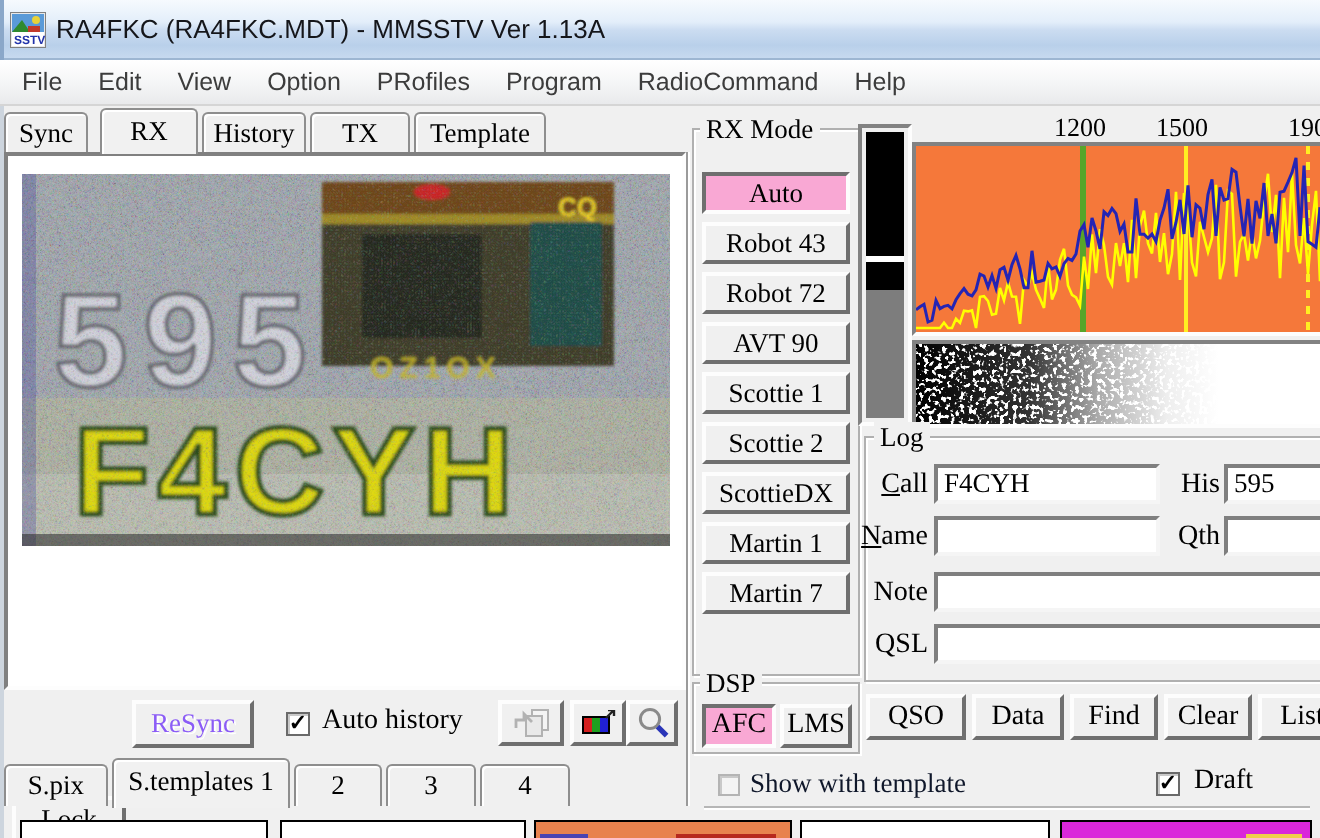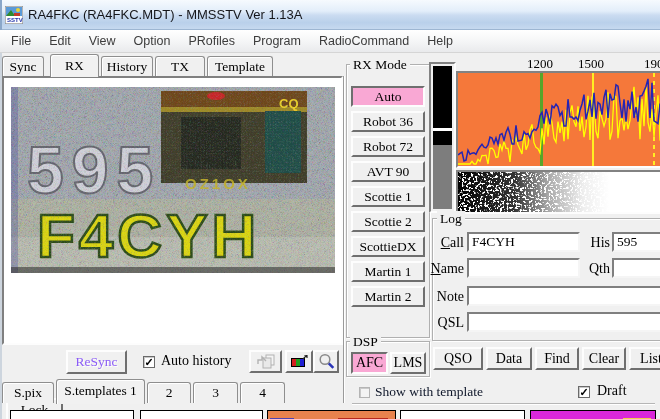--- a/index.html
+++ b/index.html
@@ -198,28 +198,28 @@
   <div class="thumb" style="left:400px;width:125px;"></div>
   <div class="thumb" style="left:530px;width:126px;background:#da27da;">
     <svg width="124" height="8" viewBox="0 0 124 8">
       <rect x="92" y="1" width="28" height="4" fill="#f2e23a" opacity="0.9"></rect>
     </svg>
   </div>
 
   <div class="group" style="left:346px;top:64px;width:84px;height:274px;"></div>
   <span class="legend" style="left:350px;top:57px;">RX Mode</span>
   <button class="cbtn pressed" style="left:351px;top:86px;width:74px;height:21px;">Auto</button>
-  <button class="cbtn" style="left:351px;top:111px;width:74px;height:21px;">Robot 36</button>
+  <button class="cbtn" style="left:351px;top:111px;width:74px;height:21px;">Robot 43</button>
   <button class="cbtn" style="left:351px;top:136px;width:74px;height:21px;">Robot 72</button>
   <button class="cbtn" style="left:351px;top:161px;width:74px;height:21px;">AVT 90</button>
   <button class="cbtn" style="left:351px;top:186px;width:74px;height:21px;">Scottie 1</button>
   <button class="cbtn" style="left:351px;top:211px;width:74px;height:21px;">Scottie 2</button>
   <button class="cbtn" style="left:351px;top:236px;width:74px;height:21px;">ScottieDX</button>
   <button class="cbtn" style="left:351px;top:261px;width:74px;height:21px;">Martin 1</button>
-  <button class="cbtn" style="left:351px;top:286px;width:74px;height:21px;">Martin 2</button>
+  <button class="cbtn" style="left:351px;top:286px;width:74px;height:21px;">Martin 7</button>
 
   <div class="group" style="left:346px;top:341px;width:84px;height:36px;"></div>
   <span class="legend" style="left:350px;top:334px;">DSP</span>
   <button class="cbtn pressed" style="left:351px;top:352px;width:37px;height:22px;font-size:14px;">AFC</button>
   <button class="cbtn" style="left:390px;top:352px;width:36px;height:22px;font-size:14px;">LMS</button>
 
   <div class="sunken" style="left:429px;top:62px;width:27px;height:151px;background:#f0f0f0;">
     <div style="position:absolute;left:2px;top:2px;width:19px;height:143px;display:flex;flex-direction:column;">
       <div style="height:62px;background:#000;"></div>
       <div style="height:3px;background:#fff;"></div>

